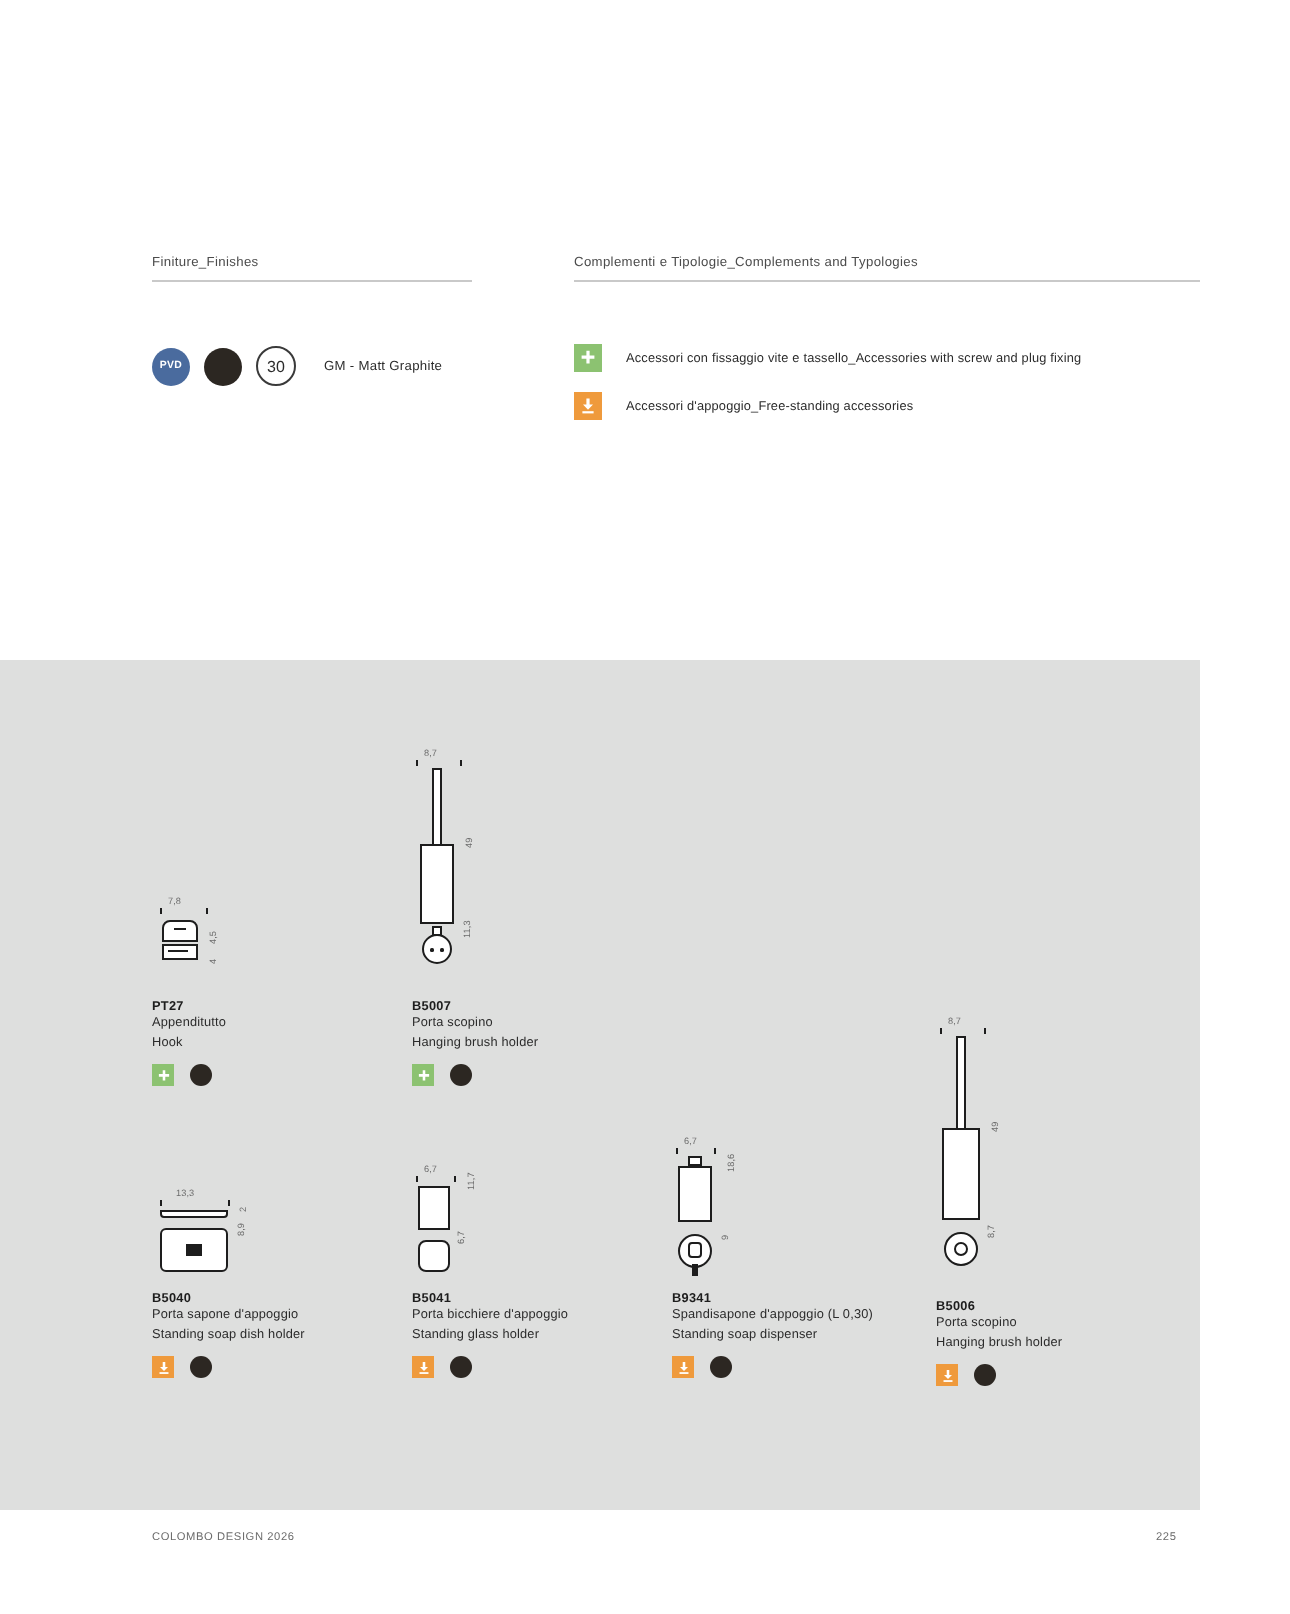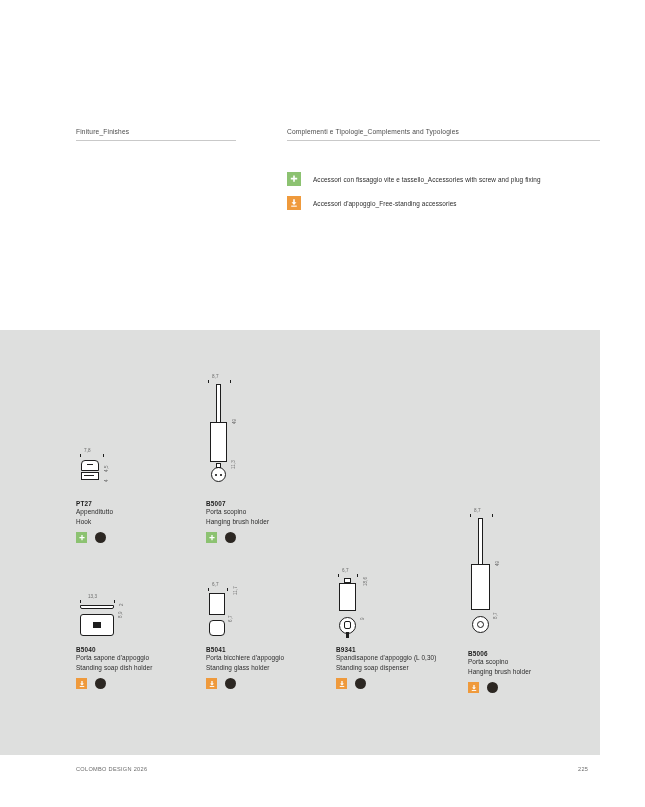--- a/index.html
+++ b/index.html
@@ -234,20 +234,26 @@
   <div class="hdr-col left">
     <div class="hdr-title">Finiture_Finishes</div>
     <div class="hdr-rule"></div>
   </div>
 
   <div class="hdr-col right">
     <div class="hdr-title">Complementi e Tipologie_Complements and Typologies</div>
     <div class="hdr-rule"></div>
   </div>
 
+  <div class="finish-row">
+    <div class="pvd-badge">PVD</div>
+    <div class="finish-dot"></div>
+    <div class="finish-30">30</div>
+    <div class="finish-label">GM - Matt Graphite</div>
+  </div>
 
   <div class="legend">
     <div class="legend-row">
       <div class="legend-icon green">
         <svg width="10" height="10" viewBox="0 0 10 10">
           <path d="M4.2 1.4 h1.6 v2.4 h2.4 v1.6 h-2.4 v2.4 h-1.6 v-2.4 h-2.4 v-1.6 h2.4 z" fill="#ffffff"></path>
         </svg>
       </div>
       <div class="legend-text">Accessori con fissaggio vite e tassello_Accessories with screw and plug fixing</div>
     </div>

